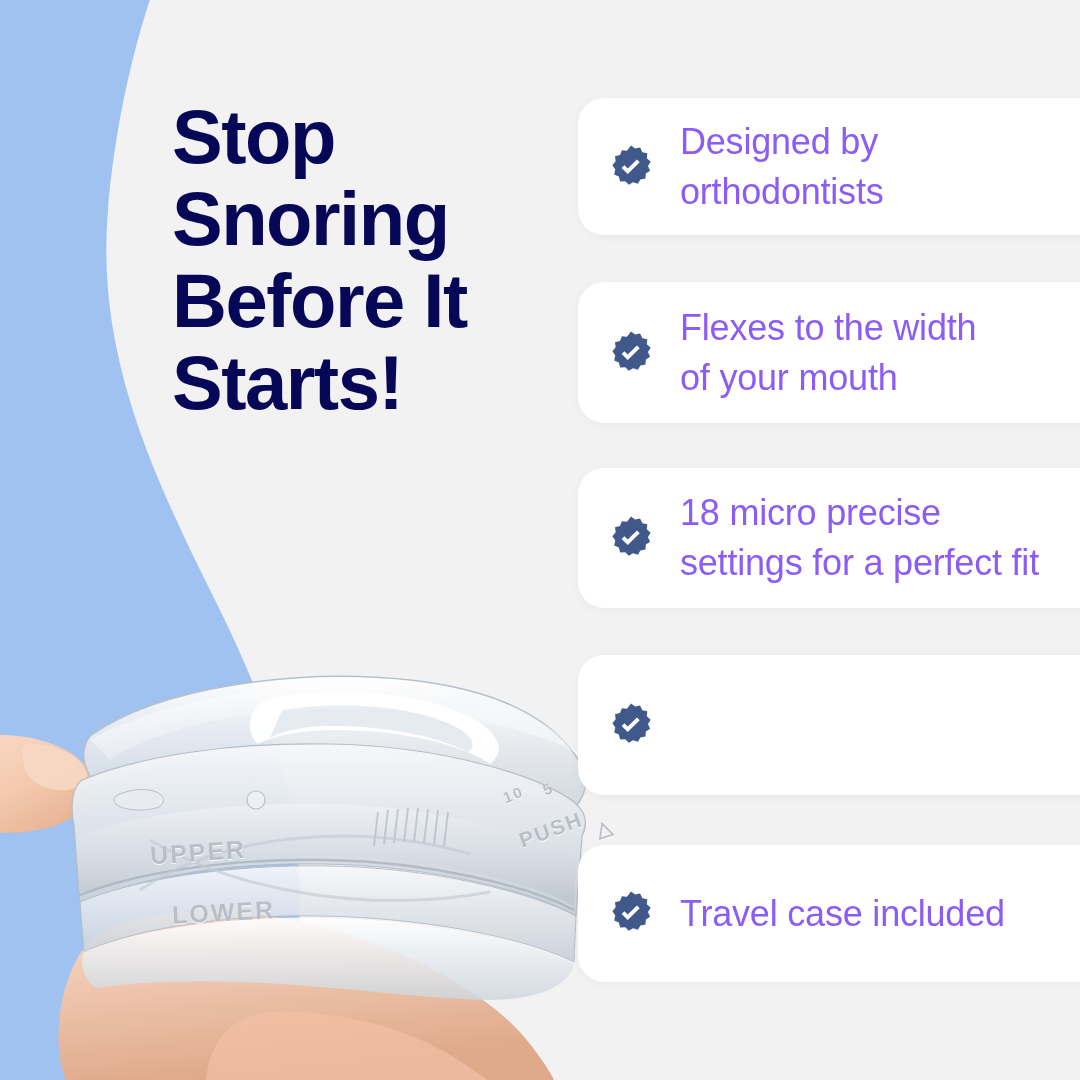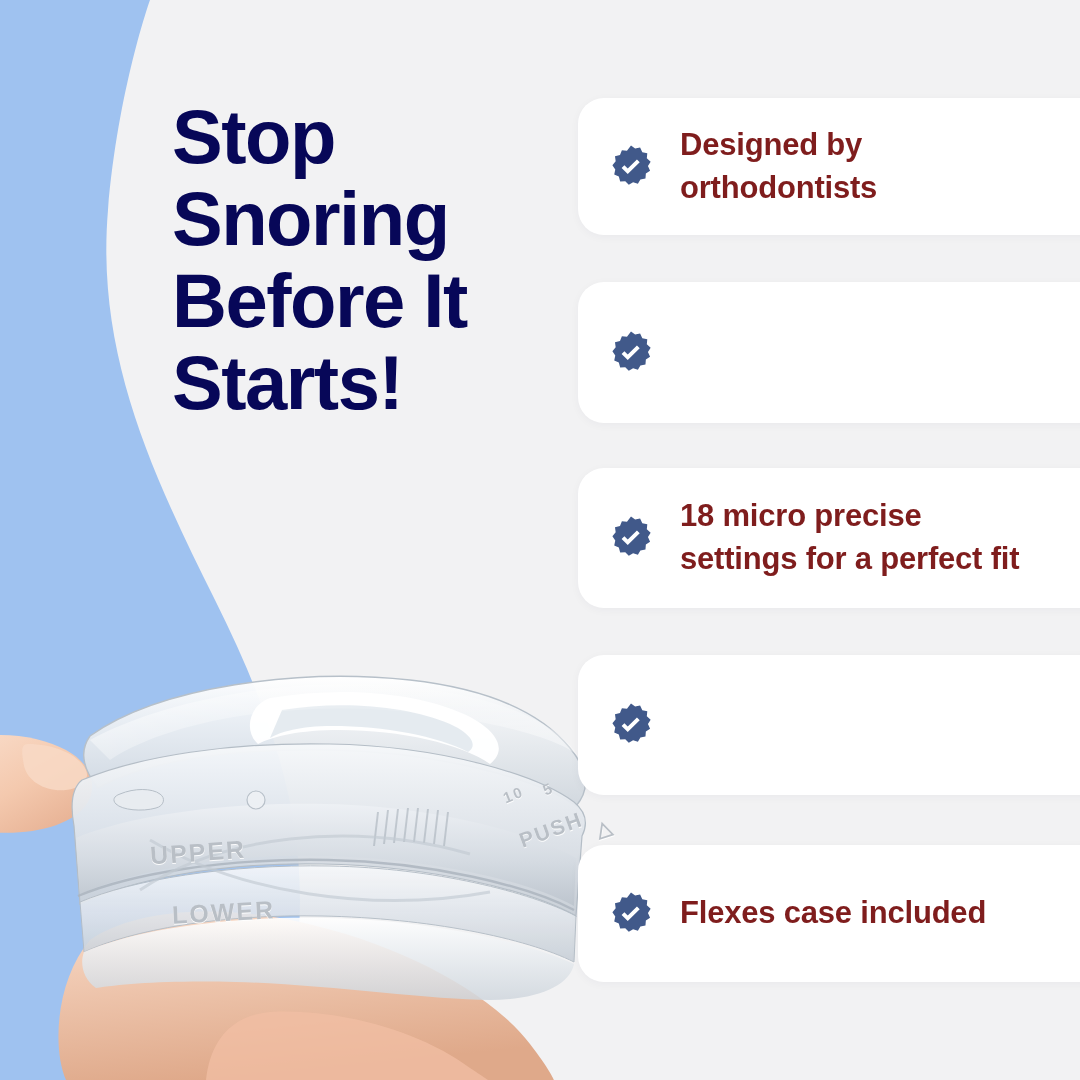--- a/index.html
+++ b/index.html
@@ -31,26 +31,25 @@
     position:absolute;left:578px;right:-20px;
     background:#ffffff;
     border-top-left-radius:26px;
     border-bottom-left-radius:26px;
     display:flex;align-items:center;
     box-shadow:0 2px 10px rgba(20,30,70,0.04);
   }
   .card-inner{display:flex;align-items:center;gap:26px;padding-left:30px;padding-right:14px;width:100%;}
   .badge{flex:0 0 auto;width:46px;height:46px;display:block;}
   .card-text{
-    color:#7f1d1d;
-    font-size:31px;
+    color:#8b5cf6;
+    font-size:36px;
     line-height:1.38;
     letter-spacing:-0.2px;
     white-space:pre-line;
-    font-weight:bold;
   }
 
   
   .c0{top:98px;height:137px;}
   .c1{top:282px;height:141px;}
   .c2{top:468px;height:140px;}
   .c3{top:655px;height:140px;}
   .c4{top:845px;height:137px;}
 
   
@@ -200,20 +199,22 @@
 orthodontists</div>
     </div>
   </div>
 
   <div class="card c1">
     <div class="card-inner">
       <svg class="badge" viewBox="0 0 48 48">
         <path fill="#41598a" d="M24 1.6l4.3 3.1 5.2-1 2.3 4.8 5.2 1.1-.5 5.3 4 3.5-2.8 4.5 2.2 4.9-4.4 3 -.4 5.3 -5.3.9 -2.6 4.6 -5-1.8 -4.5 2.8 -3.7-3.8 -5.3.3 -1.4-5.1 -4.8-2.3 1.1-5.2 -3-4.4 3.4-4.1 -.7-5.3 5.2-1.3 2-4.9 5.3.6z"></path>
         <path fill="#ffffff" d="M20.6 31.4l-6.4-6.3 2.9-2.9 3.5 3.4 9.6-9.4 2.9 2.9z"></path>
       </svg>
+      <div class="card-text">Flexes to the width
+of your mouth</div>
     </div>
   </div>
 
   <div class="card c2">
     <div class="card-inner">
       <svg class="badge" viewBox="0 0 48 48">
         <path fill="#41598a" d="M24 1.6l4.3 3.1 5.2-1 2.3 4.8 5.2 1.1-.5 5.3 4 3.5-2.8 4.5 2.2 4.9-4.4 3 -.4 5.3 -5.3.9 -2.6 4.6 -5-1.8 -4.5 2.8 -3.7-3.8 -5.3.3 -1.4-5.1 -4.8-2.3 1.1-5.2 -3-4.4 3.4-4.1 -.7-5.3 5.2-1.3 2-4.9 5.3.6z"></path>
         <path fill="#ffffff" d="M20.6 31.4l-6.4-6.3 2.9-2.9 3.5 3.4 9.6-9.4 2.9 2.9z"></path>
       </svg>
       <div class="card-text">18 micro precise
@@ -229,17 +230,17 @@
       </svg>
     </div>
   </div>
 
   <div class="card c4">
     <div class="card-inner">
       <svg class="badge" viewBox="0 0 48 48">
         <path fill="#41598a" d="M24 1.6l4.3 3.1 5.2-1 2.3 4.8 5.2 1.1-.5 5.3 4 3.5-2.8 4.5 2.2 4.9-4.4 3 -.4 5.3 -5.3.9 -2.6 4.6 -5-1.8 -4.5 2.8 -3.7-3.8 -5.3.3 -1.4-5.1 -4.8-2.3 1.1-5.2 -3-4.4 3.4-4.1 -.7-5.3 5.2-1.3 2-4.9 5.3.6z"></path>
         <path fill="#ffffff" d="M20.6 31.4l-6.4-6.3 2.9-2.9 3.5 3.4 9.6-9.4 2.9 2.9z"></path>
       </svg>
-      <div class="card-text">Flexes case included</div>
+      <div class="card-text">Travel case included</div>
     </div>
   </div>
 
 </div>
 
 </body></html>

